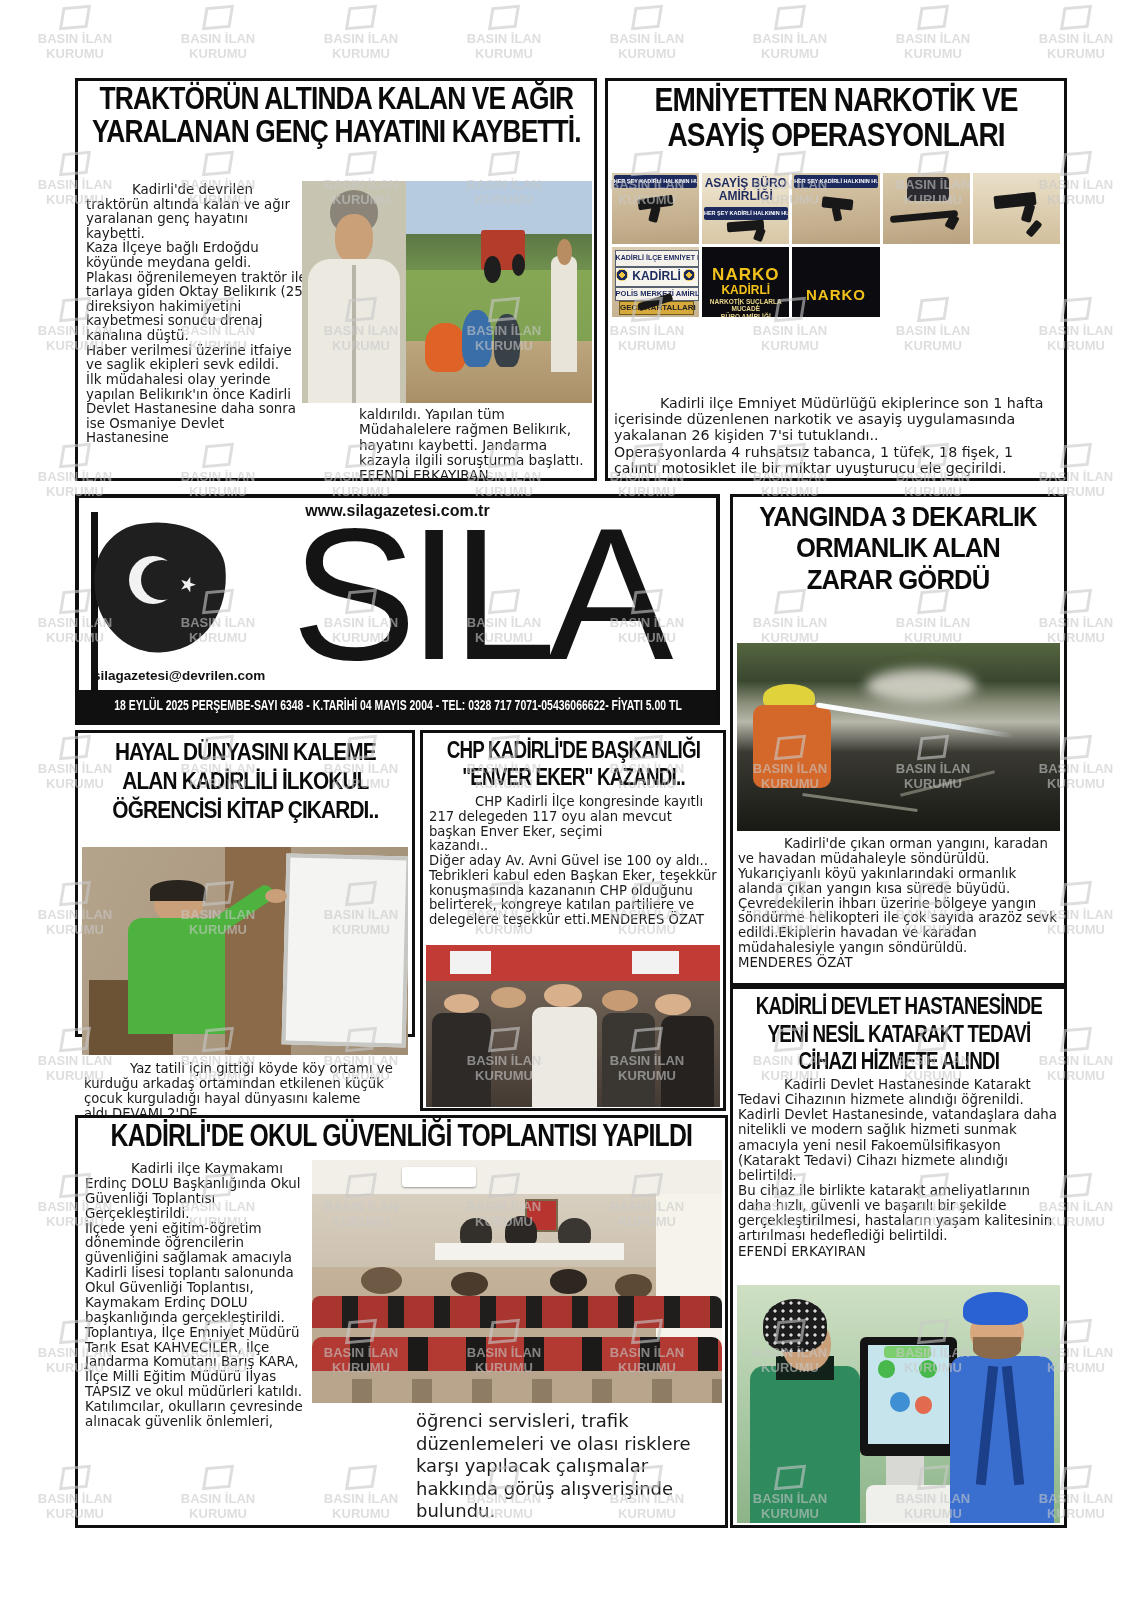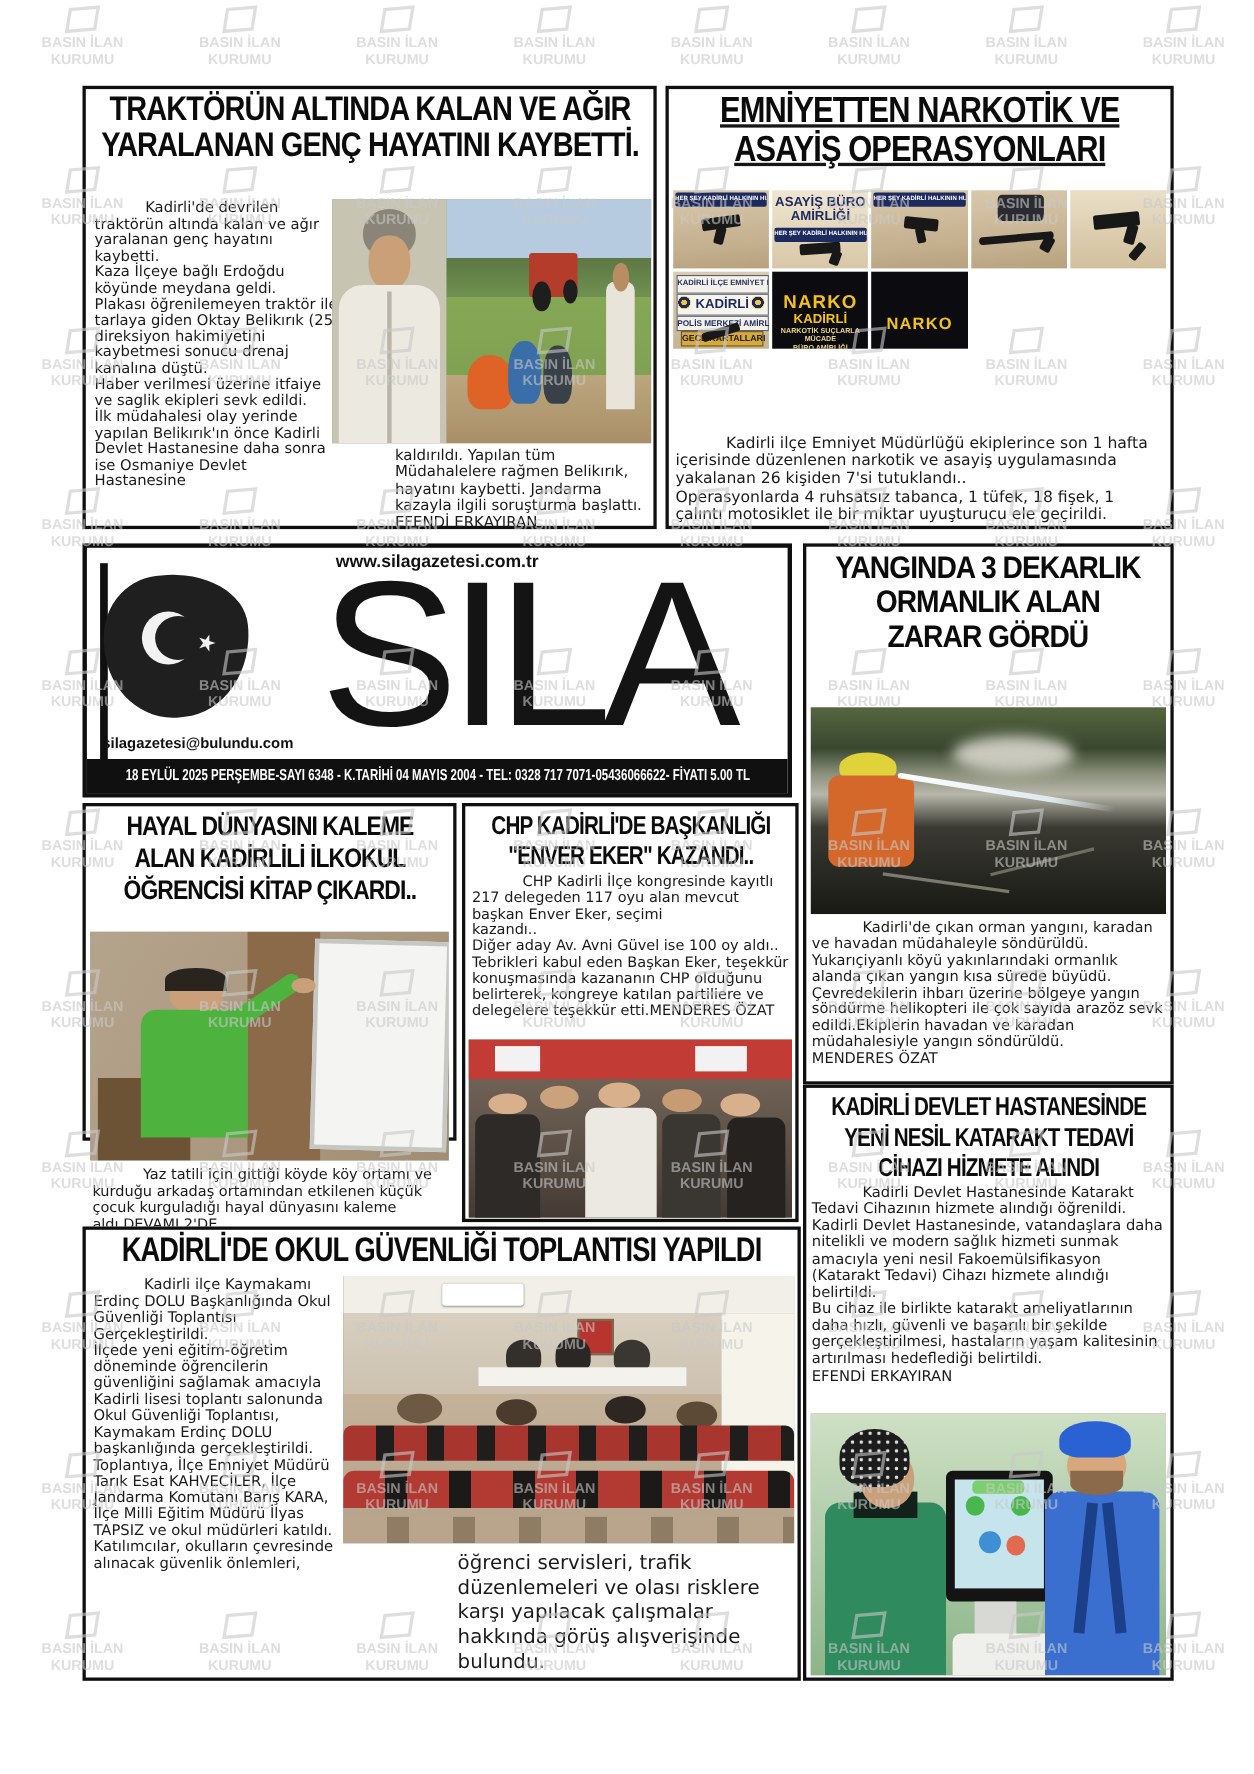--- a/index.html
+++ b/index.html
@@ -66,21 +66,21 @@
         <div class="ab" style="left:10%;top:64%;width:22%;height:22%;background:#df6226;border-radius:45% 45% 30% 30%;"></div>
         <div class="ab" style="left:30%;top:58%;width:16%;height:26%;background:#3a6ea8;border-radius:45% 45% 30% 30%;"></div>
         <div class="ab" style="left:47%;top:60%;width:14%;height:24%;background:#384048;border-radius:45% 45% 30% 30%;"></div>
         <div class="ab" style="left:78%;top:34%;width:14%;height:52%;background:#e8e4da;border-radius:8px 8px 0 0;"></div>
         <div class="ab" style="left:81%;top:26%;width:8%;height:12%;background:#b98d62;border-radius:50%;"></div>
       </div>
     </div>
     <div class="bd" style="left:281px;top:326px;width:234px;font-size:13.6px;line-height:1.13;">kaldırıldı. Yapılan tüm Müdahalelere rağmen Belikırık, hayatını kaybetti. Jandarma kazayla ilgili soruşturma başlattı. EFENDİ ERKAYIRAN</div>
   </section>
 
-  <section class="box" style="left:605px;top:78px;width:462px;height:403px;text-decoration:underline;">
+  <section class="box" style="left:605px;top:78px;width:462px;height:403px;">
     <h1 class="hl sqz85" style="top:2px;font-size:33px;">EMNİYETTEN NARKOTİK VE
 ASAYİŞ OPERASYONLARI</h1>
     <div class="cgrid" style="left:4px;top:92px;width:448px;height:218px;">
       <div class="cg wood">
         <div class="navystrip" style="top:2px;">HER ŞEY KADİRLİ HALKININ HUZUR ve GÜVENLİĞİ İÇİN</div>
         <div class="gun" style="left:30%;top:34%;width:40%;height:16%;transform:rotate(-8deg);"></div>
         <div class="gun" style="left:44%;top:46%;width:10%;height:22%;transform:rotate(14deg);"></div>
       </div>
       <div class="cg" style="background:linear-gradient(180deg,#efe6d2,#d8c7a6);">
         <div class="ab" style="left:0;right:0;top:4px;color:#1d2a5e;font-weight:bold;font-size:12px;line-height:1.05;text-align:center;white-space:pre-line;">ASAYİŞ BÜRO
@@ -130,21 +130,21 @@
   <section class="mast" style="left:75px;top:494px;width:645px;height:231px;">
     <div class="ab" style="left:0;right:0;top:4px;text-align:center;font-family:'Liberation Sans',sans-serif;font-weight:bold;font-size:16px;color:#111;">www.silagazetesi.com.tr</div>
     <div class="ab" style="left:8px;top:12px;width:160px;height:180px;">
       <div class="ab" style="left:4px;top:2px;width:7px;height:182px;background:#101010;"></div>
       <div class="ab" style="left:8px;top:12px;width:132px;height:130px;background:#1f1f1f;border-radius:42% 58% 52% 48% / 46% 42% 62% 54%;transform:rotate(-6deg);"></div>
       <div class="ab" style="left:42px;top:46px;width:48px;height:48px;border-radius:50%;background:#f2f2f2;"></div>
       <div class="ab" style="left:54px;top:50px;width:42px;height:40px;border-radius:50%;background:#1f1f1f;"></div>
       <div class="ab" style="left:92px;top:62px;color:#f2f2f2;font-size:20px;transform:rotate(18deg);">★</div>
     </div>
     <div class="mast-title" style="left:165px;right:4px;top:18px;font-size:188px;text-align:center;">SILA</div>
-    <div class="ab" style="left:14px;bottom:38px;font-family:'Liberation Sans',sans-serif;font-weight:bold;font-size:13.5px;color:#111;">silagazetesi@bulundu.com</div>
+    <div class="ab" style="left:14px;bottom:38px;font-family:'Liberation Sans',sans-serif;font-weight:bold;font-size:13.5px;color:#111;">silagazetesi@devrilen.com</div>
     <div class="datebar">
       <span>18 EYLÜL 2025 PERŞEMBE-SAYI 6348 - K.TARİHİ 04 MAYIS 2004 - TEL: 0328 717 7071-05436066622- FİYATI 5.00 TL</span>
     </div>
   </section>
 
   <section class="box" style="left:730px;top:494px;width:337px;height:492px;">
     <h1 class="hl sqz90" style="top:4px;font-size:28.5px;line-height:1.1;">YANGINDA 3 DEKARLIK
 ORMANLIK ALAN
 ZARAR GÖRDÜ</h1>
     <div class="ph" style="left:4px;top:146px;width:323px;height:188px;">

